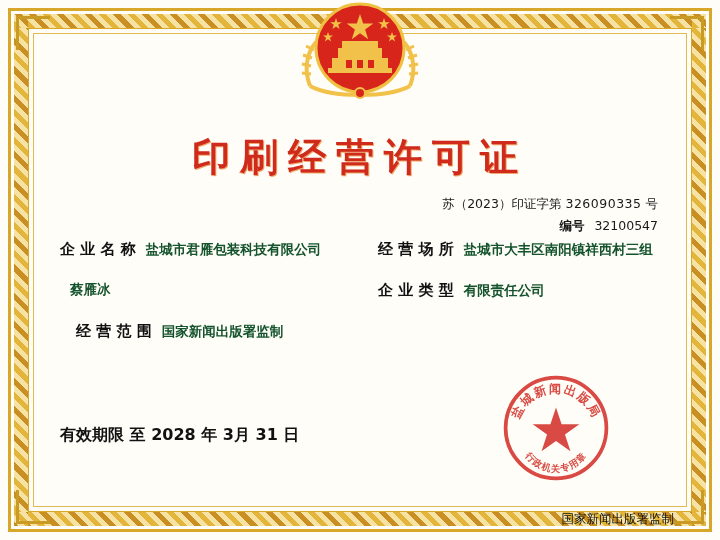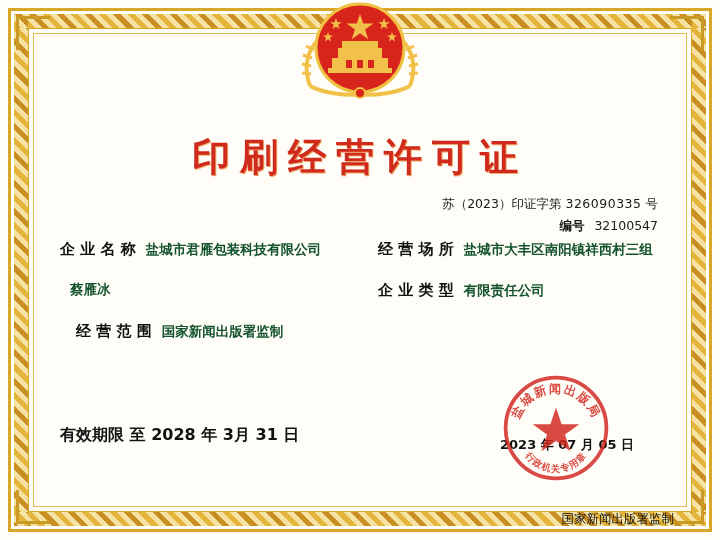--- a/index.html
+++ b/index.html
@@ -282,17 +282,16 @@
     <path id="sealTop" d="M 18,64 A 42,42 0 0 1 102,64" fill="none"></path>
     <text font-family="DejaVu Sans, sans-serif" font-size="13" font-weight="bold" fill="#d0241c" letter-spacing="2">
       <textPath href="#sealTop" startOffset="50%" text-anchor="middle">盐城新闻出版局</textPath>
     </text>
     <path id="sealBottom" d="M 26,88 A 40,40 0 0 0 94,88" fill="none"></path>
     <text font-family="DejaVu Sans, sans-serif" font-size="10" font-weight="bold" fill="#d0241c" letter-spacing="1">
       <textPath href="#sealBottom" startOffset="50%" text-anchor="middle">行政机关专用章</textPath>
     </text>
   </svg>
 
-  <div class="issue-date">2023 年 07 月 05 日</div>
 
   <div class="footer">国家新闻出版署监制</div>
 
 </div>
 
 </body></html>

